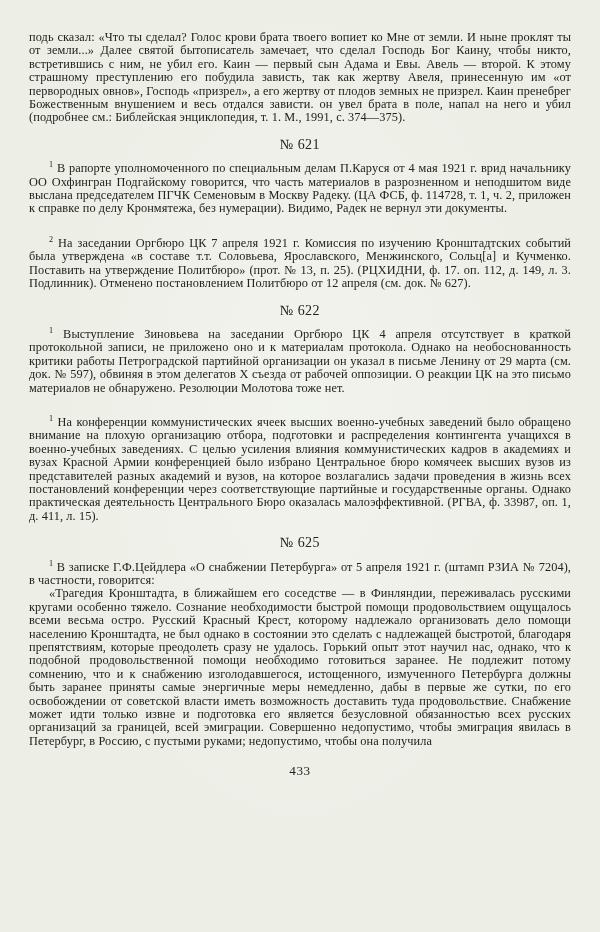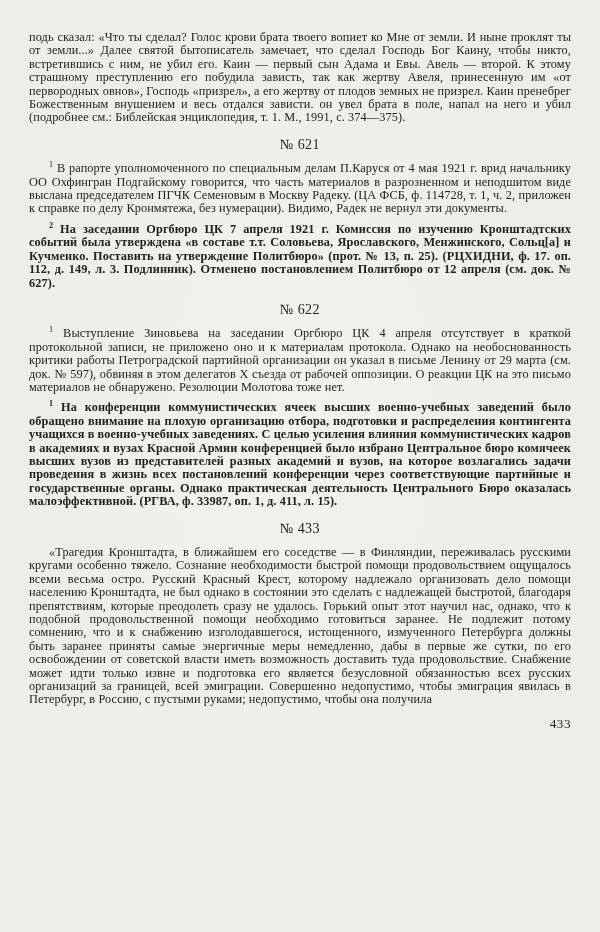--- a/index.html
+++ b/index.html
@@ -24,54 +24,55 @@
       #edefe7;
   }
   p {
     margin: 0;
     text-align: justify;
     font-size: 12.3px;
     line-height: 13.4px;
     letter-spacing: 0.1px;
   }
   .indent { text-indent: 20px; }
-  .note + .note { margin-top: 7px; font-weight: bold; }
+  .note + .note { margin-top: 21px; }
   .heading {
     text-align: center;
     text-indent: 0;
     font-size: 14px;
     margin: 13px 0 11px 0;
     letter-spacing: 0.4px;
   }
   sup.marker {
     font-size: 8.2px;
     line-height: 0;
     vertical-align: super;
   }
   .page-number {
-    text-align: right;
+    text-align: center;
     font-size: 13.2px;
-    margin-top: 10px;
+    margin-top: 16px;
     letter-spacing: 0.5px;
   }
 </style>
 </head>
 <body>
 
 <div class="page">
 
   <p class="intro"><span>подь сказал: «Что ты сделал? Голос крови брата твоего вопиет ко Мне от земли. И ныне проклят ты от земли...» Далее святой бытописатель замечает, что сделал Господь Бог Каину, чтобы никто, встретившись с ним, не убил его. Каин — первый сын Адама и Евы. Авель — второй. К этому страшному преступлению его побудила зависть, так как жертву Авеля, принесенную им «от первородных овнов», Господь «призрел», а его жертву от плодов земных не призрел. Каин пренебрег Божественным внушением и весь отдался зависти. он увел брата в поле, напал на него и убил (подробнее см.: Библейская энциклопедия, т. 1. М., 1991, с. 374—375).</span></p>
 
   <p class="heading">№ 621</p>
   <p class="note indent"><sup class="marker">1</sup> <span>В рапорте уполномоченного по специальным делам П.Каруся от 4 мая 1921 г. врид начальнику ОО Охфингран Подгайскому говорится, что часть материалов в разрозненном и неподшитом виде выслана председателем ПГЧК Семеновым в Москву Радеку. (ЦА ФСБ, ф. 114728, т. 1, ч. 2, приложен к справке по делу Кронмятежа, без нумерации). Видимо, Радек не вернул эти документы.</span></p>
   <p class="note indent"><sup class="marker">2</sup> <span>На заседании Оргбюро ЦК 7 апреля 1921 г. Комиссия по изучению Кронштадтских событий была утверждена «в составе т.т. Соловьева, Ярославского, Менжинского, Сольц[а] и Кучменко. Поставить на утверждение Политбюро» (прот. № 13, п. 25). (РЦХИДНИ, ф. 17. оп. 112, д. 149, л. 3. Подлинник). Отменено постановлением Политбюро от 12 апреля (см. док. № 627).</span></p>
 
   <p class="heading">№ 622</p>
   <p class="note indent"><sup class="marker">1</sup> <span>Выступление Зиновьева на заседании Оргбюро ЦК 4 апреля отсутствует в краткой протокольной записи, не приложено оно и к материалам протокола. Однако на необоснованность критики работы Петроградской партийной организации он указал в письме Ленину от 29 марта (см. док. № 597), обвиняя в этом делегатов X съезда от рабочей оппозиции. О реакции ЦК на это письмо материалов не обнаружено. Резолюции Молотова тоже нет.</span></p>
 
   <p class="note indent"><sup class="marker">1</sup> <span>На конференции коммунистических ячеек высших военно-учебных заведений было обращено внимание на плохую организацию отбора, подготовки и распределения контингента учащихся в военно-учебных заведениях. С целью усиления влияния коммунистических кадров в академиях и вузах Красной Армии конференцией было избрано Центральное бюро комячеек высших вузов из представителей разных академий и вузов, на которое возлагались задачи проведения в жизнь всех постановлений конференции через соответствующие партийные и государственные органы. Однако практическая деятельность Центрального Бюро оказалась малоэффективной. (РГВА, ф. 33987, оп. 1, д. 411, л. 15).</span></p>
 
-  <p class="heading">№ 433</p>
+  <p class="heading">№ 625</p>
+  <p class="note indent"><sup class="marker">1</sup> <span>В записке Г.Ф.Цейдлера «О снабжении Петербурга» от 5 апреля 1921 г. (штамп РЗИА № 7204), в частности, говорится:</span></p>
   <p class="indent"><span>«Трагедия Кронштадта, в ближайшем его соседстве — в Финляндии, переживалась русскими кругами особенно тяжело. Сознание необходимости быстрой помощи продовольствием ощущалось всеми весьма остро. Русский Красный Крест, которому надлежало организовать дело помощи населению Кронштадта, не был однако в состоянии это сделать с надлежащей быстротой, благодаря препятствиям, которые преодолеть сразу не удалось. Горький опыт этот научил нас, однако, что к подобной продовольственной помощи необходимо готовиться заранее. Не подлежит потому сомнению, что и к снабжению изголодавшегося, истощенного, измученного Петербурга должны быть заранее приняты самые энергичные меры немедленно, дабы в первые же сутки, по его освобождении от советской власти иметь возможность доставить туда продовольствие. Снабжение может идти только извне и подготовка его является безусловной обязанностью всех русских организаций за границей, всей эмиграции. Совершенно недопустимо, чтобы эмиграция явилась в Петербург, в Россию, с пустыми руками; недопустимо, чтобы она получила</span></p>
 
   <p class="page-number">433</p>
 
 </div>
 
 </body></html>

